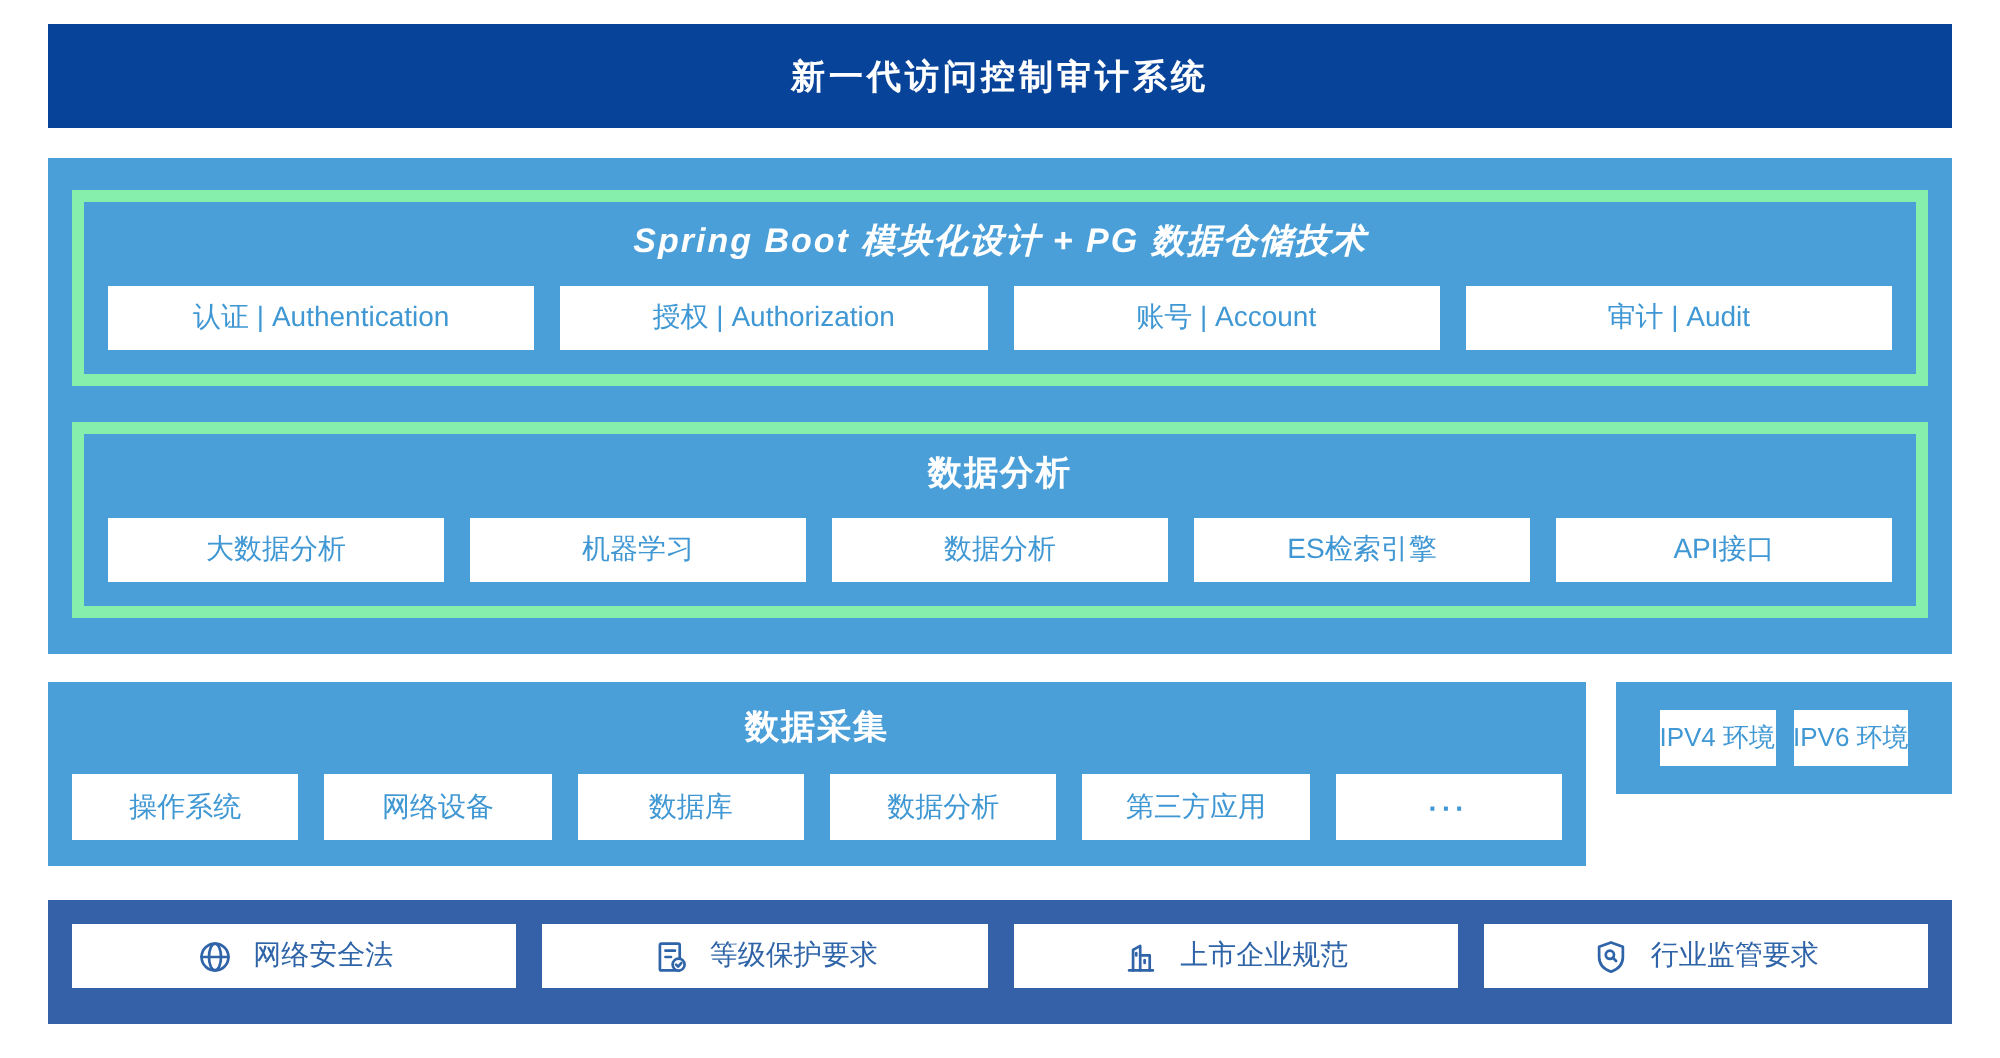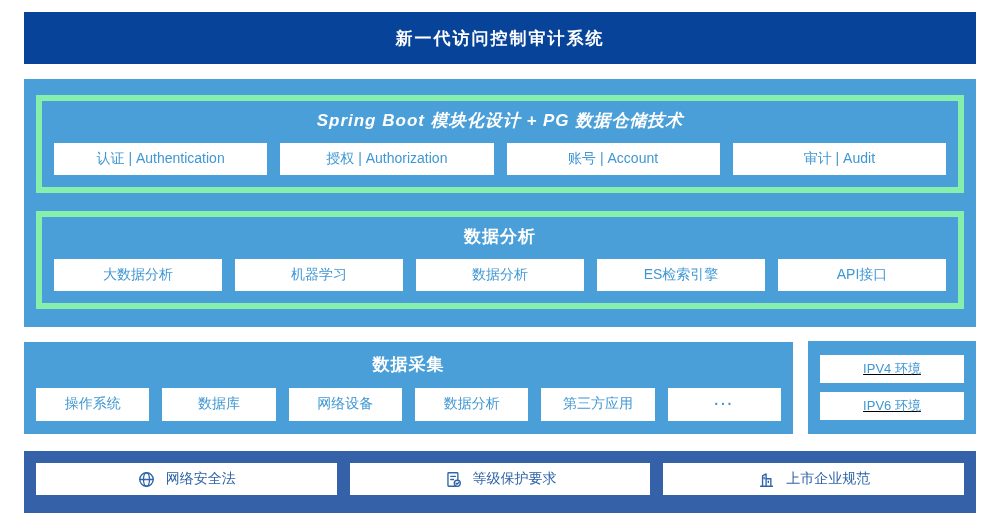--- a/index.html
+++ b/index.html
@@ -29,27 +29,27 @@
   }
   .italic { font-style:italic; }
 
   .box-row { display:flex; gap:13px;border-radius:14px; }
   .wbox {
     flex:1; background:#fff; height:32px;
     display:flex; align-items:center; justify-content:center;
     font-size:14px; color:var(--box_text_light,#3f97d3); white-space:nowrap;
   }
 
-  .mid-row { display:flex; gap:15px; margin-top:14px; align-items:center; }
+  .mid-row { display:flex; gap:15px; margin-top:14px; align-items:flex-start; }
   .collection { flex:1; background:var(--light_blue,#4a9fd8); padding:12px 12px 13px; }
   .collection .sub-title { margin-bottom:12px; }
   .collection .wbox { height:33px; }
   .env {
     width:168px; background:var(--light_blue,#4a9fd8); padding:14px 12px;
-    display:flex; flex-direction:column; justify-content:center; gap:9px;text-decoration:underline;
+    display:flex; justify-content:center; gap:9px;
   }
   .env .wbox { flex:none; height:28px; font-size:13px; }
 
   .solution { margin-top:17px; background:var(--solution_bg,#3461a8); padding:12px 12px 18px; }
   .solution .sub-title { margin-bottom:12px; }
   .solution .wbox { color:var(--box_text_dark,#2f64a8); gap:10px; }
 
   .icon { width:19px; height:19px; display:inline-flex; flex:none; }
   .icon svg { width:100%; height:100%; stroke:currentColor; fill:none;
               stroke-width:1.7; stroke-linecap:round; stroke-linejoin:round; }
@@ -88,22 +88,22 @@
     </div>
 
   </div>
 
   <div class="mid-row">
 
     <div class="collection">
       <div class="sub-title">数据采集</div>
       <div class="box-row">
         <div class="wbox">操作系统</div>
+        <div class="wbox">网络设备</div>
         <div class="wbox">数据库</div>
-        <div class="wbox">网络设备</div>
         <div class="wbox">数据分析</div>
         <div class="wbox">第三方应用</div>
         <div class="wbox dots">···</div>
       </div>
     </div>
 
     <div class="env">
       <div class="wbox">IPV4 环境</div>
       <div class="wbox">IPV6 环境</div>
     </div>
@@ -143,17 +143,27 @@
             <path d="M4.5 20.5h15"></path>
             <path d="M7 20.5V7.5l4.5-2.5v15.5"></path>
             <path d="M11.5 11h6v9.5"></path>
             <line x1="14.3" y1="14" x2="14.3" y2="15.8"></line>
             <line x1="9" y1="9.5" x2="9" y2="11"></line>
           </svg>
         </span>
         <span>上市企业规范</span>
       </div>
 
+      <div class="wbox">
+        <span class="icon">
+          <svg viewBox="0 0 24 24">
+            <path d="M12 2.8l7.5 2.7V12c0 4.8-3.2 7.8-7.5 9.3-4.3-1.5-7.5-4.5-7.5-9.3V5.5L12 2.8z"></path>
+            <circle cx="11.3" cy="10.6" r="2.6"></circle>
+            <line x1="13.2" y1="12.5" x2="15.2" y2="14.5"></line>
+          </svg>
+        </span>
+        <span>行业监管要求</span>
+      </div>
 
     </div>
   </div>
 
 </div>
 
 </body></html>

